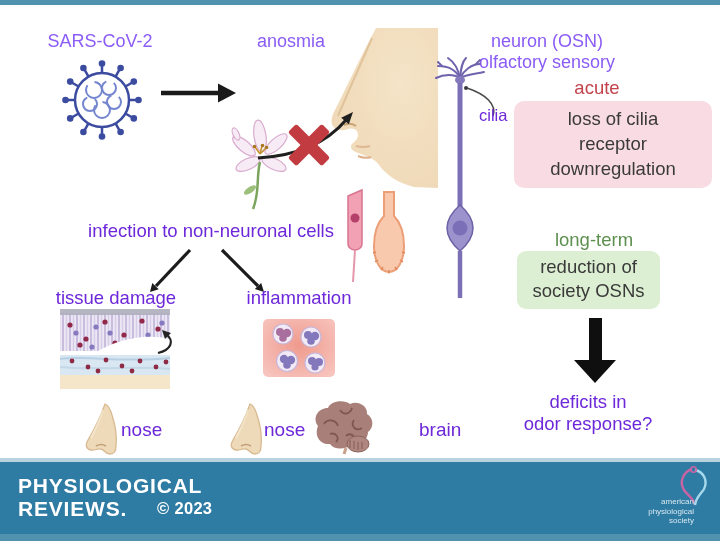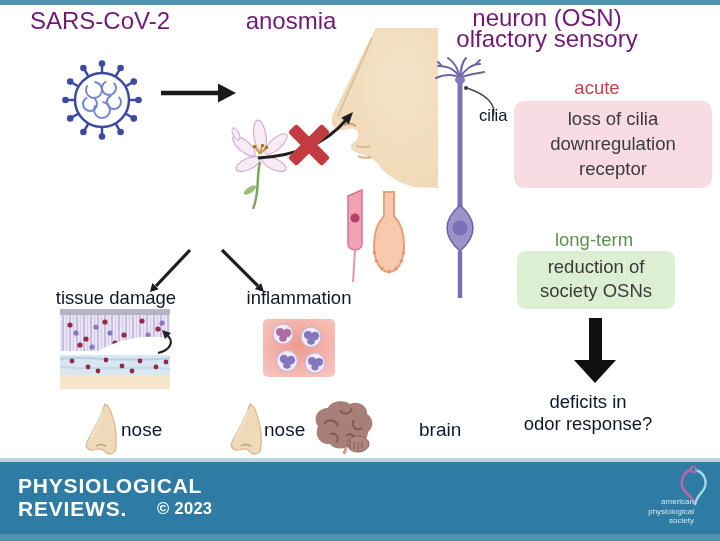--- a/index.html
+++ b/index.html
@@ -1,29 +1,29 @@
 <!DOCTYPE html>
 <html style="--top-bar: #4f93af; --footer-bar: #2e7ba3; --footer-bottom-strip: #5193ae; --acute-text: #c2434c; --acute-box-bg: #f9dbe4; --long-term-text: #5d8f4e; --long-term-box-bg: #dcefd2; --virus-blue: #3b4ba0; --neuron-purple: #7b70b6; --text-dark: #3c3c3c;"><head>
 <meta charset="utf-8">
 <style>
   html,body{margin:0;padding:0;background:#ffffff;}
   .canvas{
     position:relative;width:720px;height:541px;overflow:hidden;
     background:#ffffff;font-family:"Liberation Sans",sans-serif;color:#3c3c3c;
   }
   .abs{position:absolute;}
-  .lbl{position:absolute;white-space:nowrap;font-size:18.5px;color:#0f172a;}
+  .lbl{position:absolute;white-space:nowrap;font-size:18.5px;color:#6d28d9;}
   .ctr{transform:translateX(-50%);text-align:center;}
   .top-bar{position:absolute;left:0;top:0;width:720px;height:5px;background:var(--top-bar,#4f93af);}
-  .hdr{font-size:24px;font-weight:500;color:#701a75;}
+  .hdr{font-size:18px;font-weight:500;color:#8b5cf6;margin-top:24px;}
   .acute-lbl{color:var(--acute-text,#c2434c);font-weight:500;}
   .longterm-lbl{color:var(--long-term-text,#5d8f4e);font-weight:400;}
   .effect-box{position:absolute;border-radius:10px;text-align:center;font-size:18.5px;line-height:25px;color:#3a3a3a;}
   .pink-box{background:var(--acute-box-bg,#f9dbe4);left:514px;top:101px;width:198px;padding:5px 0 7px 0;}
-  .green-box{background:var(--long-term-box-bg,#dcefd2);left:517px;top:251px;width:158px;padding:4px 0 6px 0;line-height:24px;border-radius:9px;}
+  .green-box{background:var(--long-term-box-bg,#dcefd2);left:517px;top:251px;width:143px;padding:4px 0 6px 0;line-height:24px;border-radius:9px;}
   .down-arrow-shaft{position:absolute;left:589px;top:318px;width:13px;height:44px;background:#0f0f0f;}
   .down-arrow-head{position:absolute;left:574px;top:360px;width:0;height:0;
     border-left:21.5px solid transparent;border-right:21.5px solid transparent;border-top:23px solid #0f0f0f;}
   .footer-hairline{position:absolute;left:0;top:458px;width:720px;height:4px;background:#b9d4de;}
   .footer-bar{position:absolute;left:0;top:462px;width:720px;height:72px;background:var(--footer-bar,#2e7ba3);}
   .footer-bottom{position:absolute;left:0;top:534px;width:720px;height:7px;background:var(--footer-bottom-strip,#5193ae);}
   .journal{position:absolute;left:18px;top:474px;color:#ffffff;}
   .journal .l1{font-size:21px;font-weight:bold;letter-spacing:0.8px;line-height:23px;}
   .journal .l2{display:flex;align-items:center;font-size:21px;font-weight:bold;letter-spacing:0.8px;line-height:23px;}
   .journal .cp{font-size:16.5px;font-weight:bold;margin-left:30px;letter-spacing:0.3px;}
@@ -155,38 +155,39 @@
 
   <svg class="abs" style="left:455px;top:84px;" width="45" height="36" viewBox="0 0 45 36">
     <path d="M38,32 C42,20 30,10 12,4" fill="none" stroke="#4a4a4a" stroke-width="1.6"></path>
     <circle cx="11" cy="4" r="2" fill="#3a3a3a"></circle>
   </svg>
   <div class="lbl" style="left:479px;top:106px;font-size:16.5px;">cilia</div>
 
   <div class="lbl ctr acute-lbl" style="left:597px;top:77px;">acute</div>
   <div class="effect-box pink-box">
     <div>loss of cilia</div>
+    <div>receptor</div>
     <div>downregulation</div>
-    <div>receptor</div>
   </div>
 
   <div class="lbl ctr longterm-lbl" style="left:594px;top:229px;">long-term</div>
   <div class="effect-box green-box">
     <div>reduction of</div>
     <div>society OSNs</div>
   </div>
 
   <div class="down-arrow-shaft"></div>
   <div class="down-arrow-head"></div>
 
   <div class="lbl ctr" style="left:588px;top:391px;line-height:22px;">
     <div>deficits in</div>
     <div>odor response?</div>
   </div>
 
+  <div class="lbl ctr" style="left:211px;top:220px;">infection to non-neuronal cells</div>
 
   <svg class="abs" style="left:340px;top:186px;" width="66" height="100" viewBox="0 0 66 100">
     <g>
       <path d="M8,10 L22,4 L22,58 C22,62 18,64 15,64 C12,64 8,62 8,58 Z" fill="#f2a0b3" stroke="#d87490" stroke-width="1.5"></path>
       <circle cx="15" cy="32" r="4.5" fill="#b4406a"></circle>
       <path d="M15,64 L13,96" stroke="#e598ac" stroke-width="2" fill="none"></path>
     </g>
     <g>
       <path d="M44,6 L54,6 L54,30 C60,36 64,46 64,60 C64,76 57,86 49,86 C41,86 34,76 34,60 C34,46 38,36 44,30 Z" fill="#f9c9ae" stroke="#ec9e77" stroke-width="2"></path>
       <path d="M36,66 l-3,1 M38,74 l-3,2 M43,81 l-2,3 M49,84 l0,3.5 M55,81 l2,3 M60,74 l3,2 M62,66 l3,1" stroke="#e08a5e" stroke-width="1.5" fill="none"></path>

